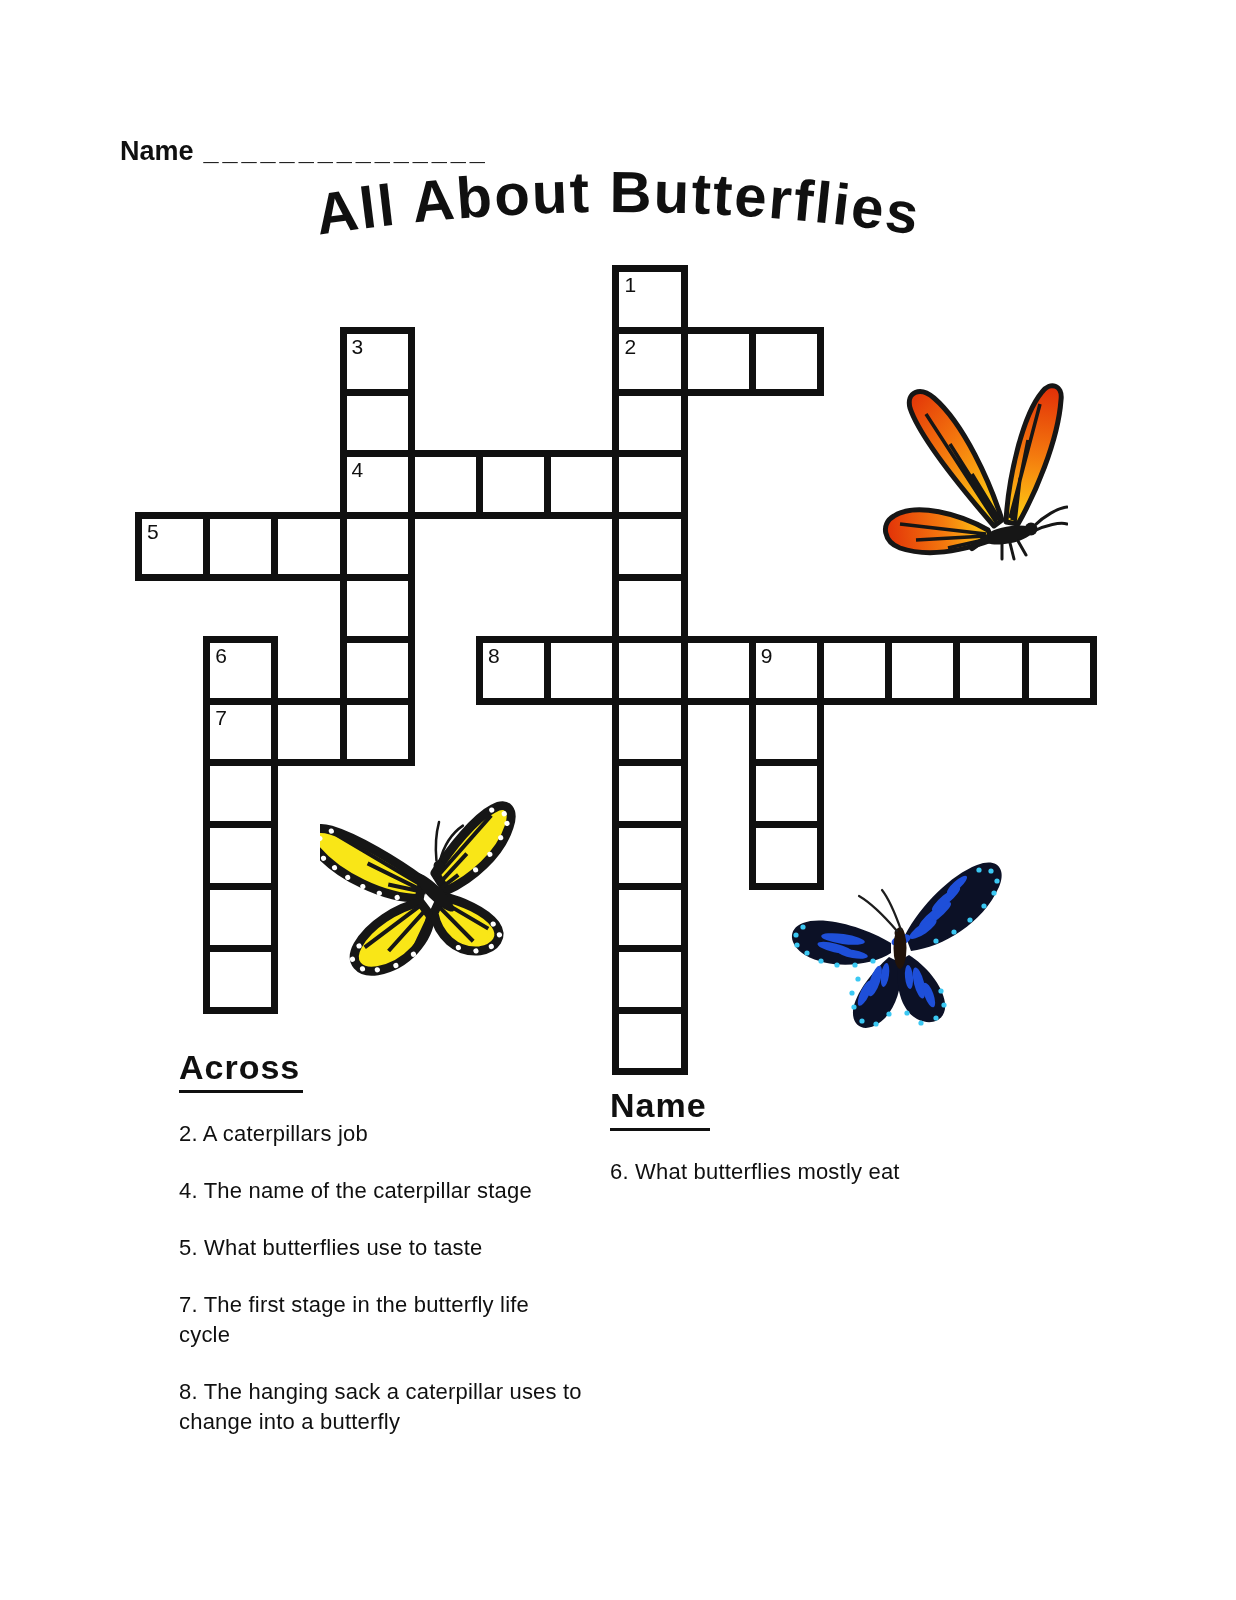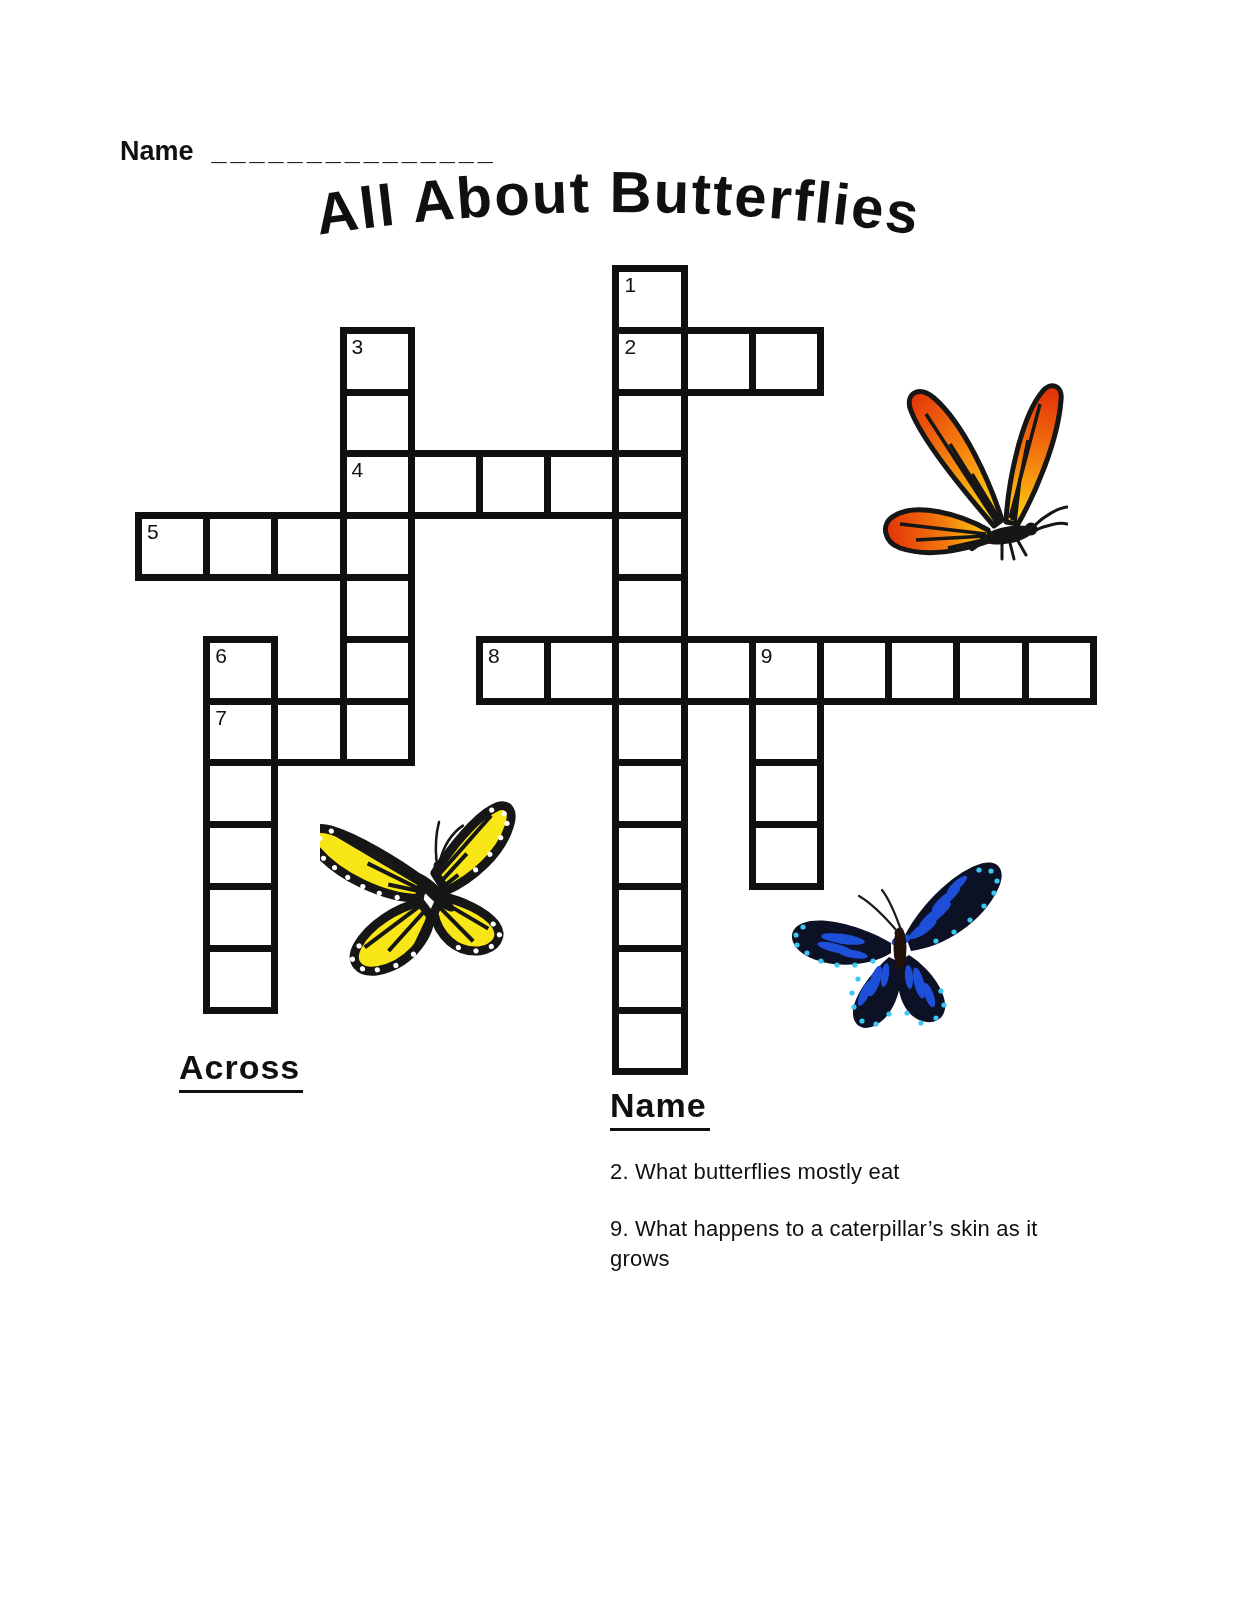--- a/index.html
+++ b/index.html
@@ -2,21 +2,21 @@
 <html style="--paper: #ffffff; --ink: #101010; --bf-outline: #161616; --bf-red: #e23108; --bf-orange: #f47a0e; --bf-gold: #ffd114; --bf-yellow: #f9e617; --bf-white: #ffffff; --bf-navy: #0c1126; --bf-blue: #1e4fd9; --bf-cyan: #3bc8f3; --bf-body-brown: #21130a;"><head>
 <meta charset="utf-8">
 <style>
   html, body { margin:0; padding:0; background:#ffffff; }
   .page {
     position:relative; width:1236px; height:1600px; overflow:hidden;
     background:var(--paper,#fff); color:var(--ink,#111);
     font-family:"Liberation Sans", sans-serif;
   }
   .name-row { position:absolute; left:120px; top:136px; font-size:27px; font-weight:600; white-space:nowrap; }
-  .name-line { letter-spacing:4px; font-weight:700; margin-left:18px; }
+  .name-line { letter-spacing:4px; font-weight:700; margin-left:10px; }
   .title-svg { position:absolute; left:0; top:146px; }
   .title-text { font-weight:700; font-size:58px; letter-spacing:2px; fill:var(--ink,#111); }
   .grid-layer { position:absolute; left:0; top:0; }
   .cell {
     position:absolute; box-sizing:border-box; background:#ffffff;
     border-style:solid; border-color:var(--ink,#111);
   }
   .cellnum { position:absolute; font-size:21px; line-height:1; font-weight:500; color:var(--ink,#111); }
   .butterfly { position:absolute; }
   .clues-col { position:absolute; }
@@ -240,24 +240,31 @@
       <g>
         <ellipse cx="117" cy="105" rx="6.5" ry="21" fill="var(--bf-body-brown)"></ellipse>
         <circle cx="116" cy="90" r="4.5" fill="var(--bf-body-brown)"></circle>
       </g>
       <path fill="none" stroke="#1d1d1d" stroke-width="2.2" stroke-linecap="round" d="M114 88 C102 74 88 60 76 53 M118 87 C112 70 106 56 99 47"></path>
     </svg>
   </div>
 
   <div class="clues-col clues-across">
     <h2 class="clues-heading">Across</h2>
+    <div>
+        <p class="clue">2. A caterpillars job</p>
+        <p class="clue">4. The name of the caterpillar stage</p>
+        <p class="clue">5. What butterflies use to taste</p>
+        <p class="clue">7. The first stage in the butterfly life
+cycle</p>
+        <p class="clue">8. The hanging sack a caterpillar uses to
+change into a butterfly</p>
+      </div>
   </div>
 
   <div class="clues-col clues-down">
     <h2 class="clues-heading">Name</h2>
     <div>
-        <p class="clue">2. What butterflies mostly eat</p>
-        <p class="clue">9. What happens to a caterpillar’s skin as it
-grows</p>
+        <p class="clue">6. What butterflies mostly eat</p>
       </div>
   </div>
 
 </div>
 
 </body></html>

